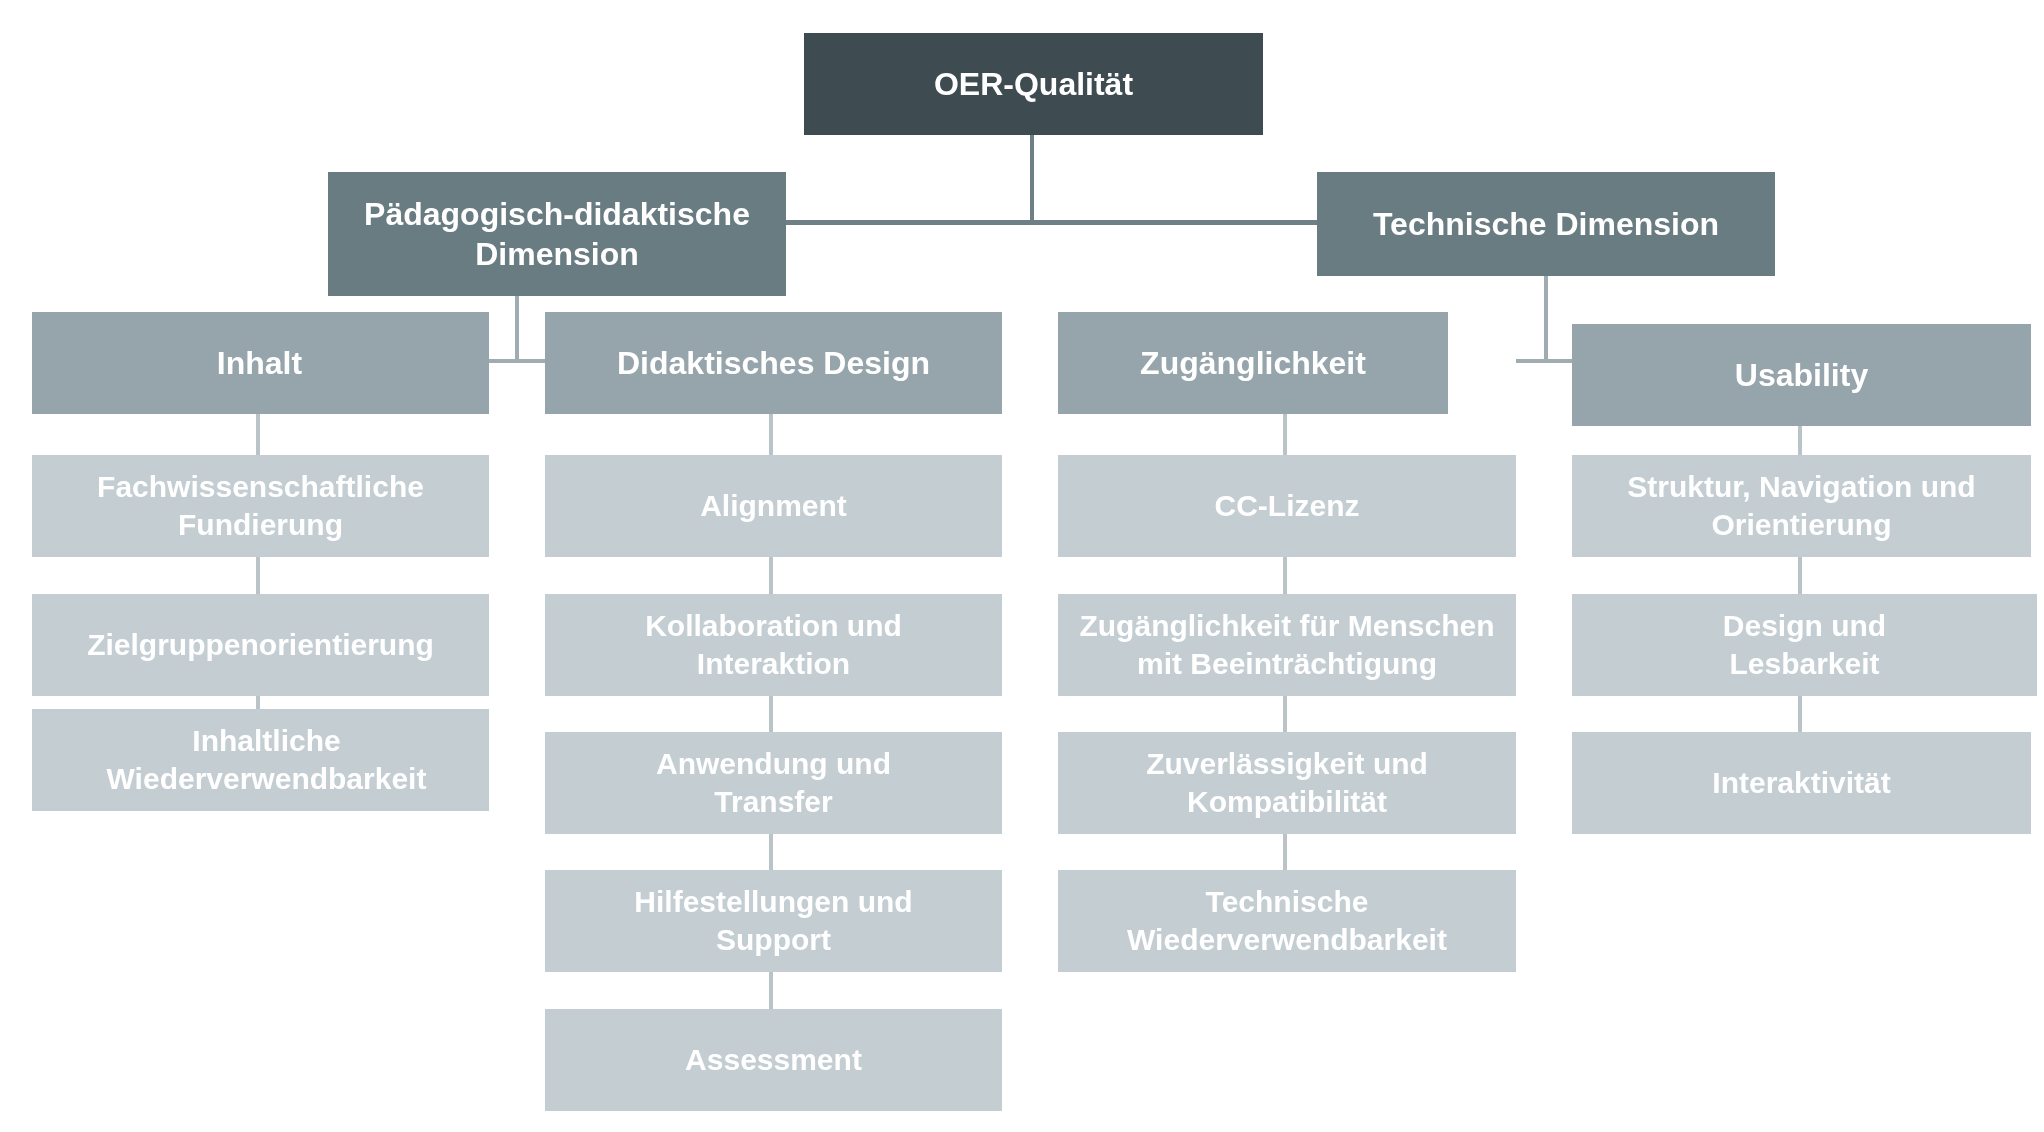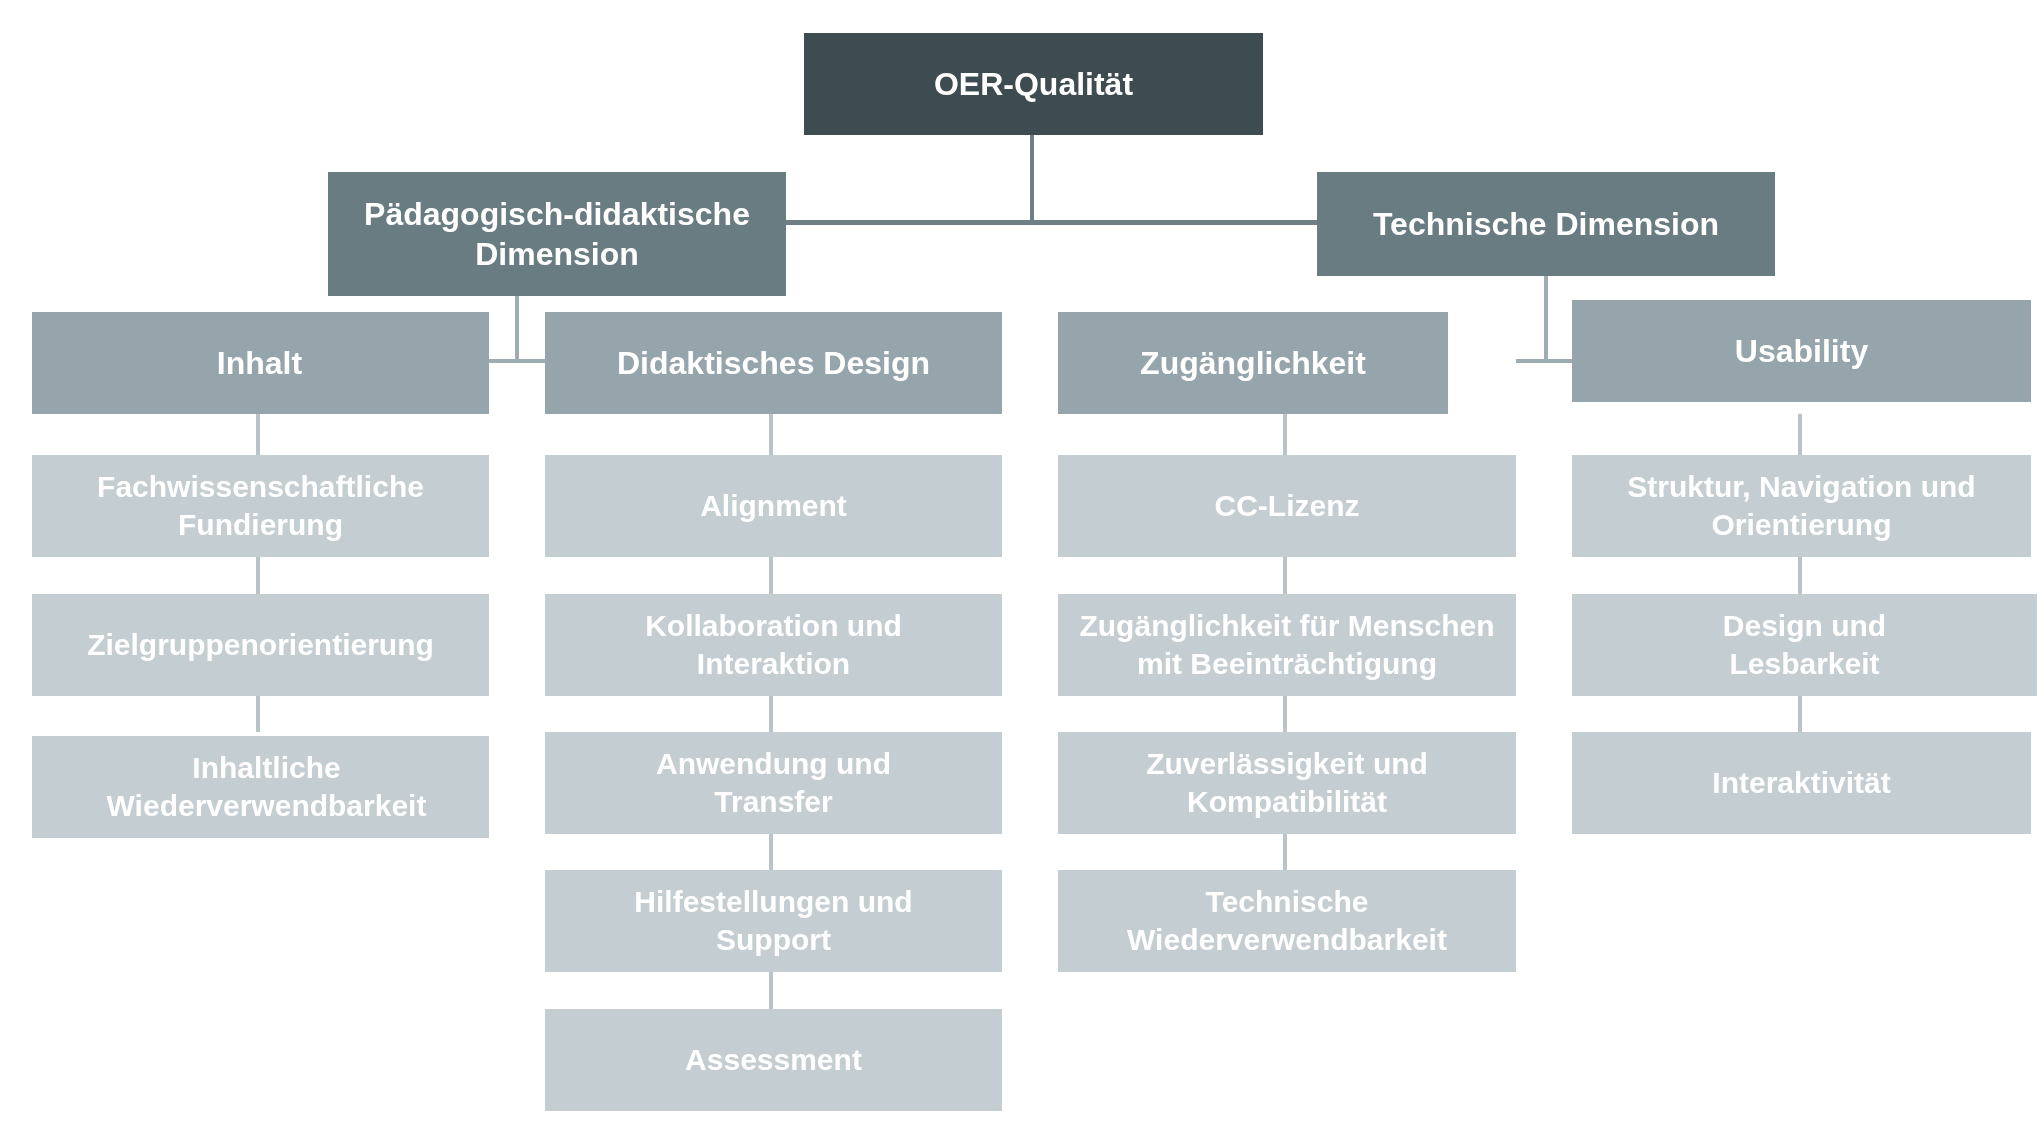--- a/index.html
+++ b/index.html
@@ -67,26 +67,26 @@
 
   <div class="node lvl0" style="left:804px; top:33px; width:459px; height:102px;">OER-Qualität</div>
 
   <div class="node lvl1" style="left:280px; top:172px; width:458px; height:124px;margin-left:48px;">Pädagogisch-didaktische
 Dimension</div>
   <div class="node lvl1" style="left:1317px; top:172px; width:458px; height:104px;">Technische Dimension</div>
 
   <div class="node lvl2" style="left:32px; top:312px; width:457px; height:102px;padding-left:6px;">Inhalt</div>
   <div class="node lvl2" style="left:545px; top:312px; width:457px; height:102px;">Didaktisches Design</div>
   <div class="node lvl2" style="left:1058px; top:312px; width:390px; height:102px;">Zugänglichkeit</div>
-  <div class="node lvl2" style="left:1572px; top:300px; width:459px; height:102px;">Usability</div>
+  <div class="node lvl2" style="left:1572px; top:324px; width:459px; height:102px;">Usability</div>
 
   <div class="node lvl3" style="left:32px; top:455px; width:457px; height:102px;">Fachwissenschaftliche
 Fundierung</div>
   <div class="node lvl3" style="left:32px; top:594px; width:457px; height:102px;">Zielgruppenorientierung</div>
-  <div class="node lvl3" style="left:32px; top:736px; width:457px; height:102px;padding-left:20px;">Inhaltliche
+  <div class="node lvl3" style="left:32px; top:709px; width:457px; height:102px;padding-left:20px;">Inhaltliche
 Wiederverwendbarkeit</div>
 
   <div class="node lvl3" style="left:545px; top:455px; width:457px; height:102px;">Alignment</div>
   <div class="node lvl3" style="left:545px; top:594px; width:457px; height:102px;">Kollaboration und
 Interaktion</div>
   <div class="node lvl3" style="left:545px; top:732px; width:457px; height:102px;">Anwendung und
 Transfer</div>
   <div class="node lvl3" style="left:545px; top:870px; width:457px; height:102px;">Hilfestellungen und
 Support</div>
   <div class="node lvl3" style="left:545px; top:1009px; width:457px; height:102px;">Assessment</div>

